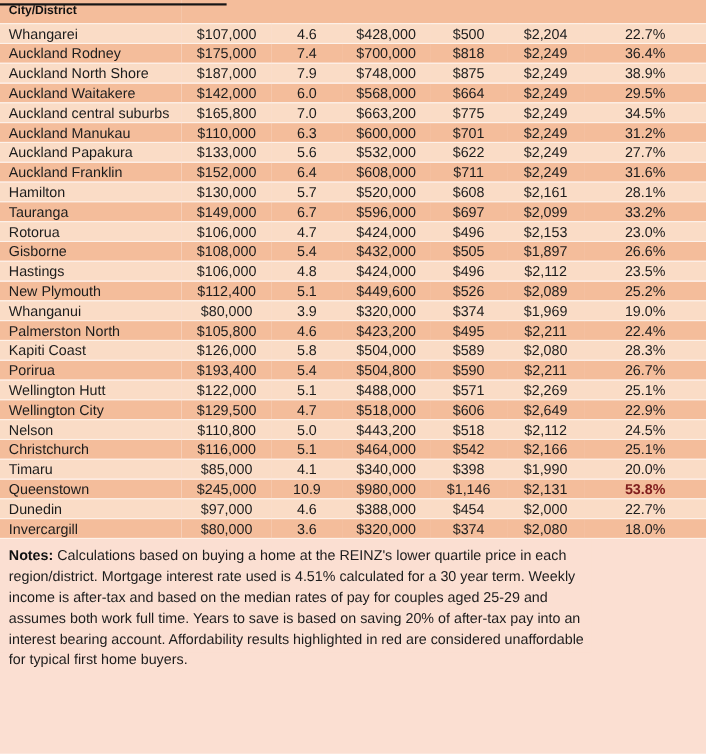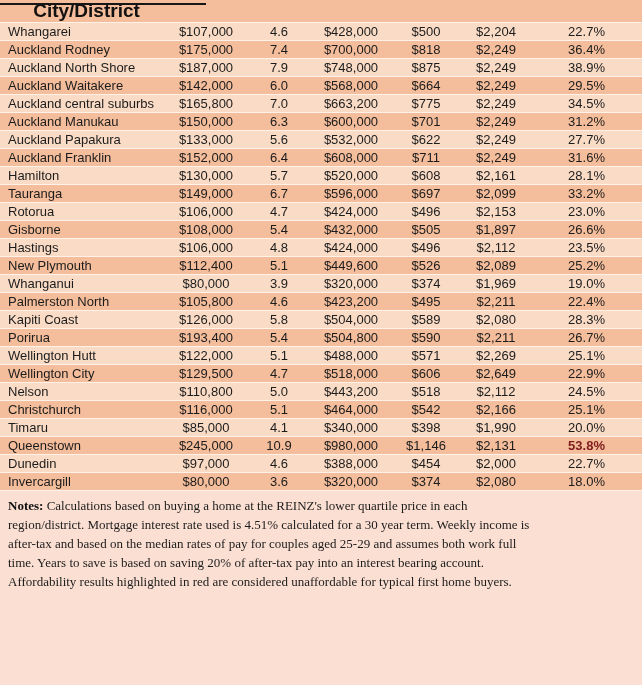--- a/index.html
+++ b/index.html
@@ -28,24 +28,24 @@
     border-collapse: collapse;
     table-layout: fixed;
     font-size: 13px;
   }
   table.afford thead tr {
     height: 21px;
     background: #f4bd9b;
     border-bottom: 1px solid #fdf2ea;
   }
   table.afford th {
-    text-align: center;
+    text-align: left;
     font-weight: bold;
     padding: 0 0 0 8px;
-    font-size: 19px;
+    font-size: 11px;
     color: #111;
   }
   table.afford tbody tr {
     height: 18px;
     border-bottom: 1px solid #fdf2ea;
   }
   table.afford tbody tr:nth-child(odd)  { background: #fadcc6; }
   table.afford tbody tr:nth-child(even) { background: #f4bd9b; }
   table.afford td {
     padding: 0;
@@ -63,21 +63,20 @@
   }
   .notes {
     box-sizing: border-box;
     width: 538px;
     height: 103px;
     background: #fbdfd2;
     padding: 5px 6px 0 8px;
     font-size: 13px;
     line-height: 19px;
     color: #1c1c1c;
-    font-family: Liberation Serif, serif;
   }
   .notes b { color: #111; }
 </style>
 </head>
 <body>
 
 <div class="sheet">
   <div class="top-rule"></div>
 
   <table class="afford">
@@ -137,21 +136,21 @@
           <td>Auckland central suburbs</td>
           <td>$165,800</td>
           <td>7.0</td>
           <td>$663,200</td>
           <td>$775</td>
           <td>$2,249</td>
           <td>34.5%</td>
         </tr>
         <tr>
           <td>Auckland Manukau</td>
-          <td>$150,000</td>
+          <td>$110,000</td>
           <td>6.3</td>
           <td>$600,000</td>
           <td>$701</td>
           <td>$2,249</td>
           <td>31.2%</td>
         </tr>
         <tr>
           <td>Auckland Papakura</td>
           <td>$133,000</td>
           <td>5.6</td>

